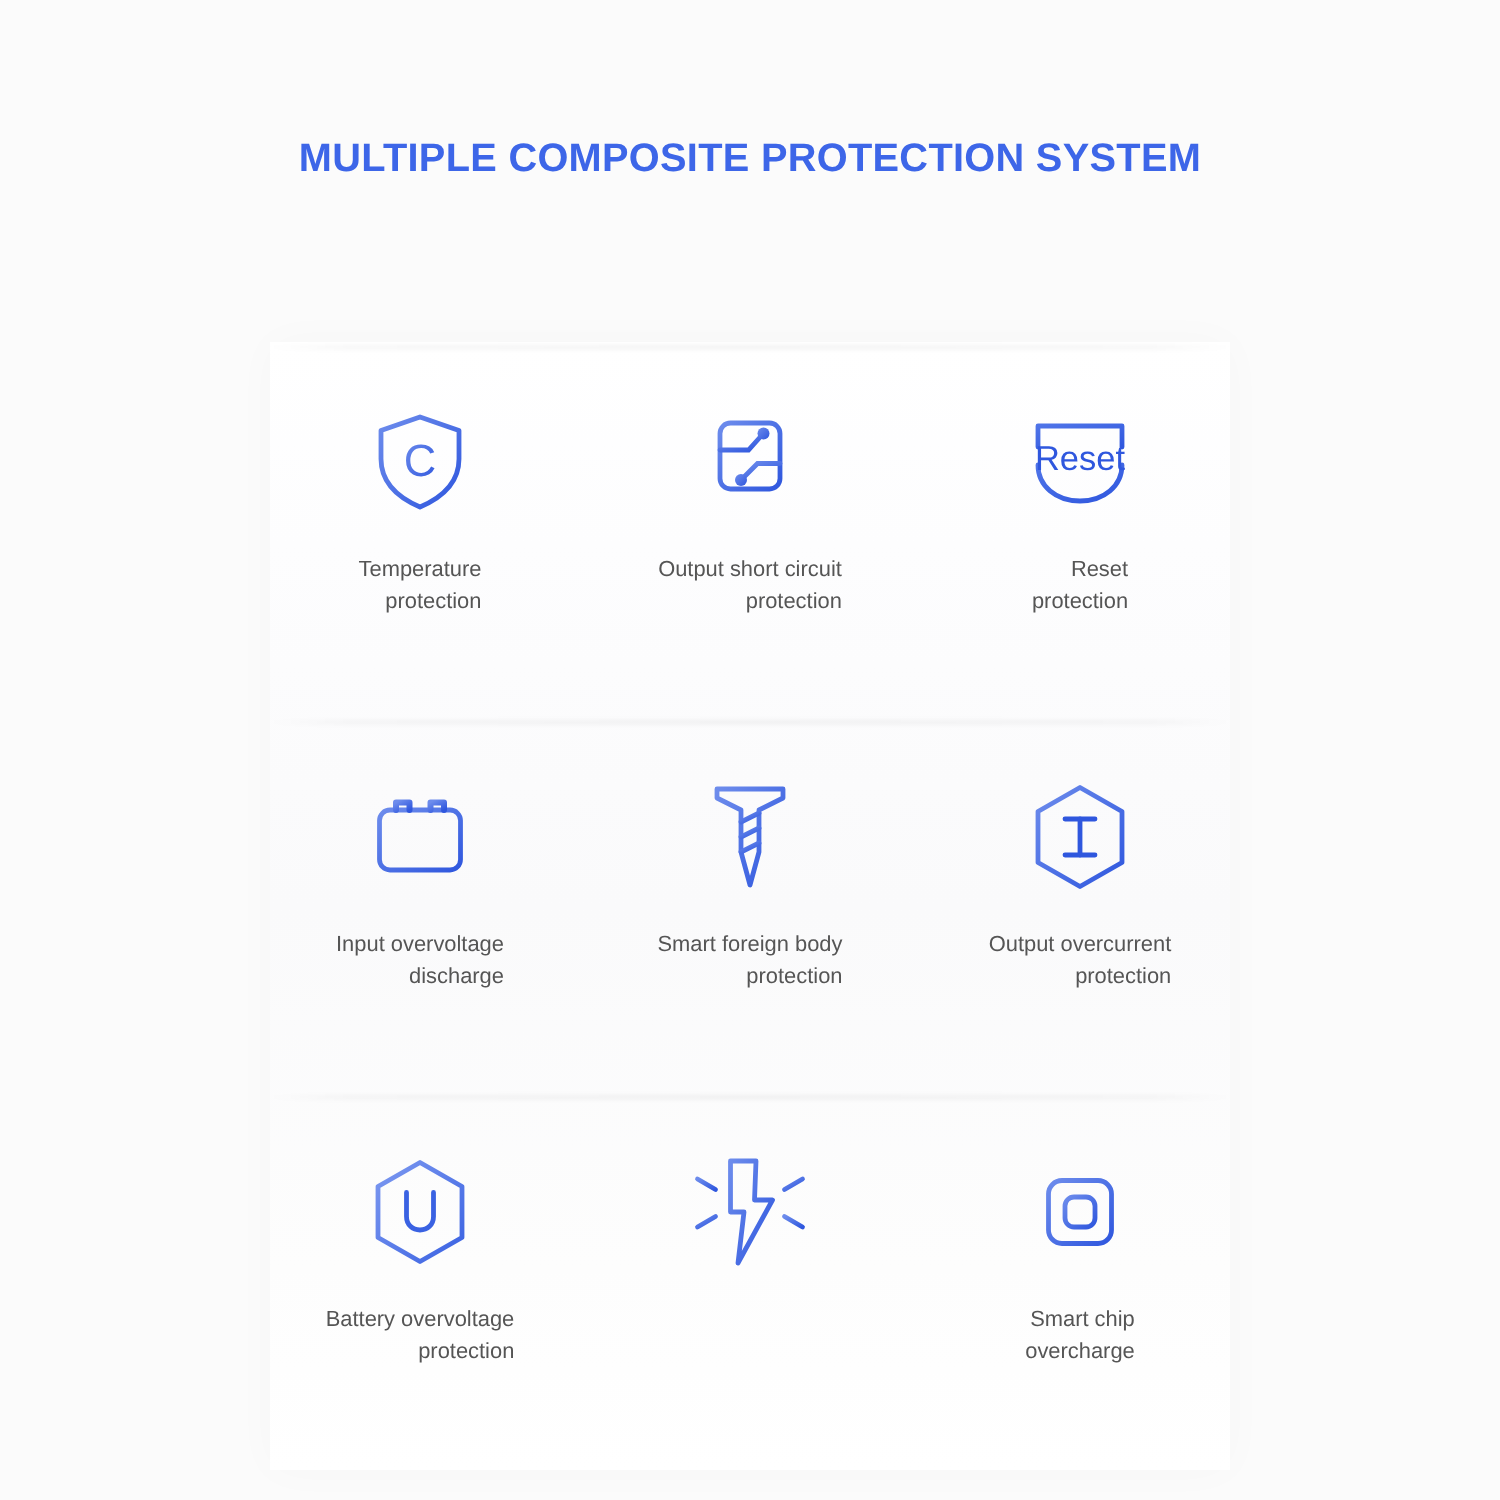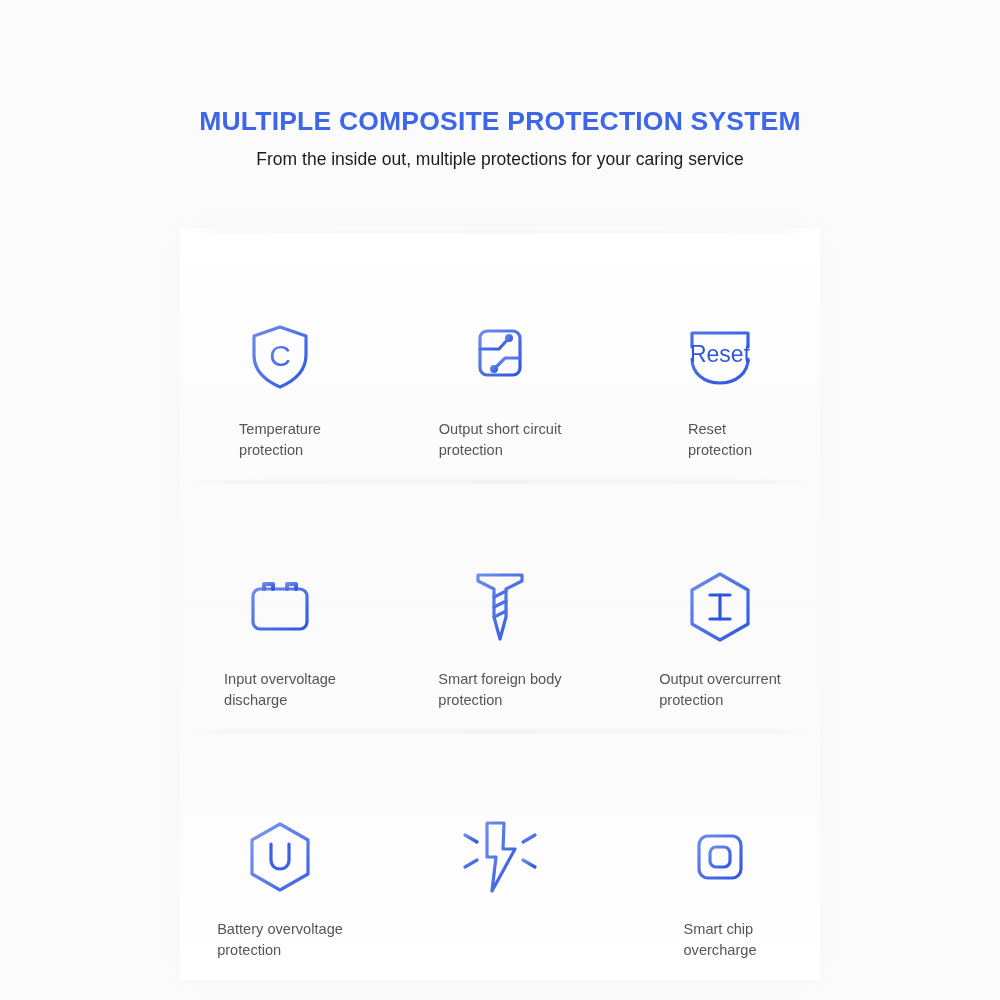--- a/index.html
+++ b/index.html
@@ -43,21 +43,20 @@
   }
   .band.b1 { top: 230px; }
   .band.b2 { top: 480px; }
   .band.b3 { top: 730px; }
 
   
   .header {
     position: relative;
     padding-top: 90px;
     text-align: center;
-    margin-top: 16px;
   }
   .page-title {
     font-size: 26.5px;
     font-weight: bold;
     letter-spacing: 0.2px;
     color: #3d66e8;
     line-height: 1.2;
   }
   .page-subtitle {
     margin-top: 10px;
@@ -87,39 +86,38 @@
   .icon-wrap {
     width: 84px;
     height: 84px;
     display: flex;
     align-items: center;
     justify-content: center;
   }
   .icon-wrap svg { display: block; overflow: visible; }
   .cell-label {
     margin-top: 20px;
-    text-align: left;
+    text-align: right;
     font-size: 14.6px;
     line-height: 1.45;
     color: #555555;
     max-width: 215px;
     white-space: pre-line;
   }
 </style>
 </head>
 <body>
 
 <div class="bg-panel"></div>
 <div class="band b1"></div>
 <div class="band b2"></div>
 <div class="band b3"></div>
 
 <div class="header">
   <h1 class="page-title">MULTIPLE COMPOSITE PROTECTION SYSTEM</h1>
-  <p class="page-subtitle">From the inside out, multiple protections for your caring service</p>
 </div>
 
 <div class="grid">
 
   <div class="cell">
     <div class="icon-wrap">
       <svg width="64" height="68" viewBox="0 0 64 68">
         <defs>
           <linearGradient id="g1" x1="0" y1="0" x2="1" y2="1">
             <stop offset="0" stop-color="#6d8cec"></stop>

